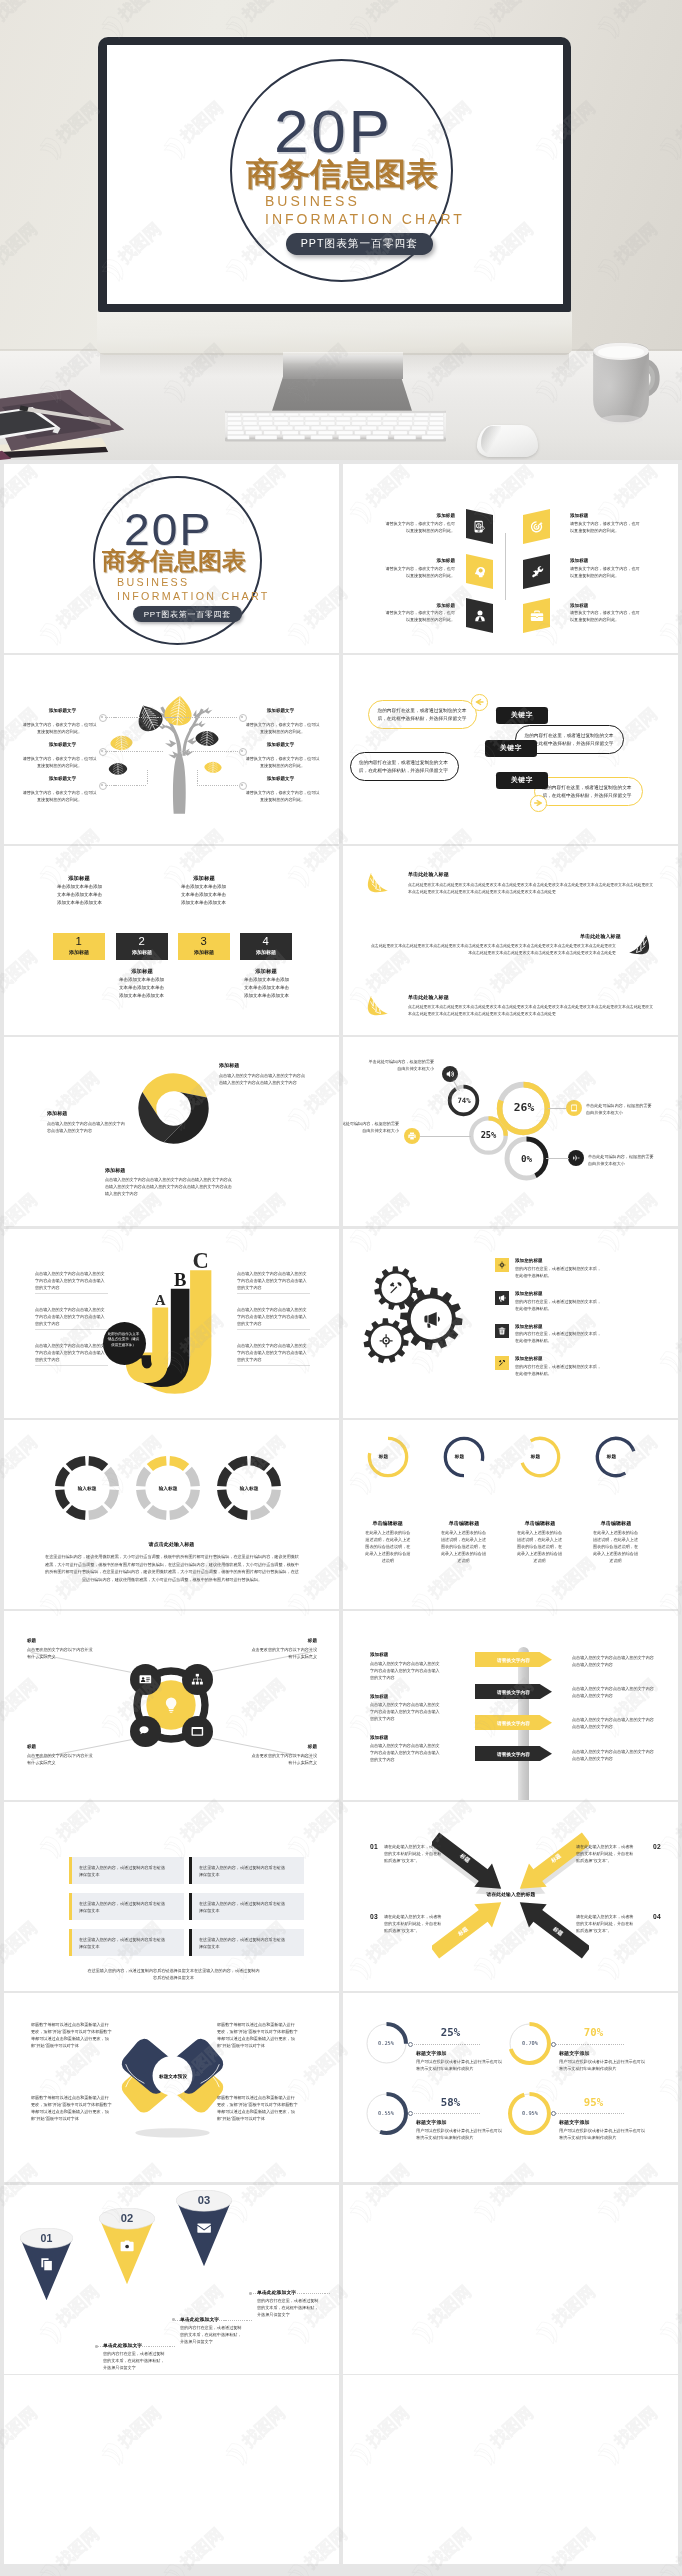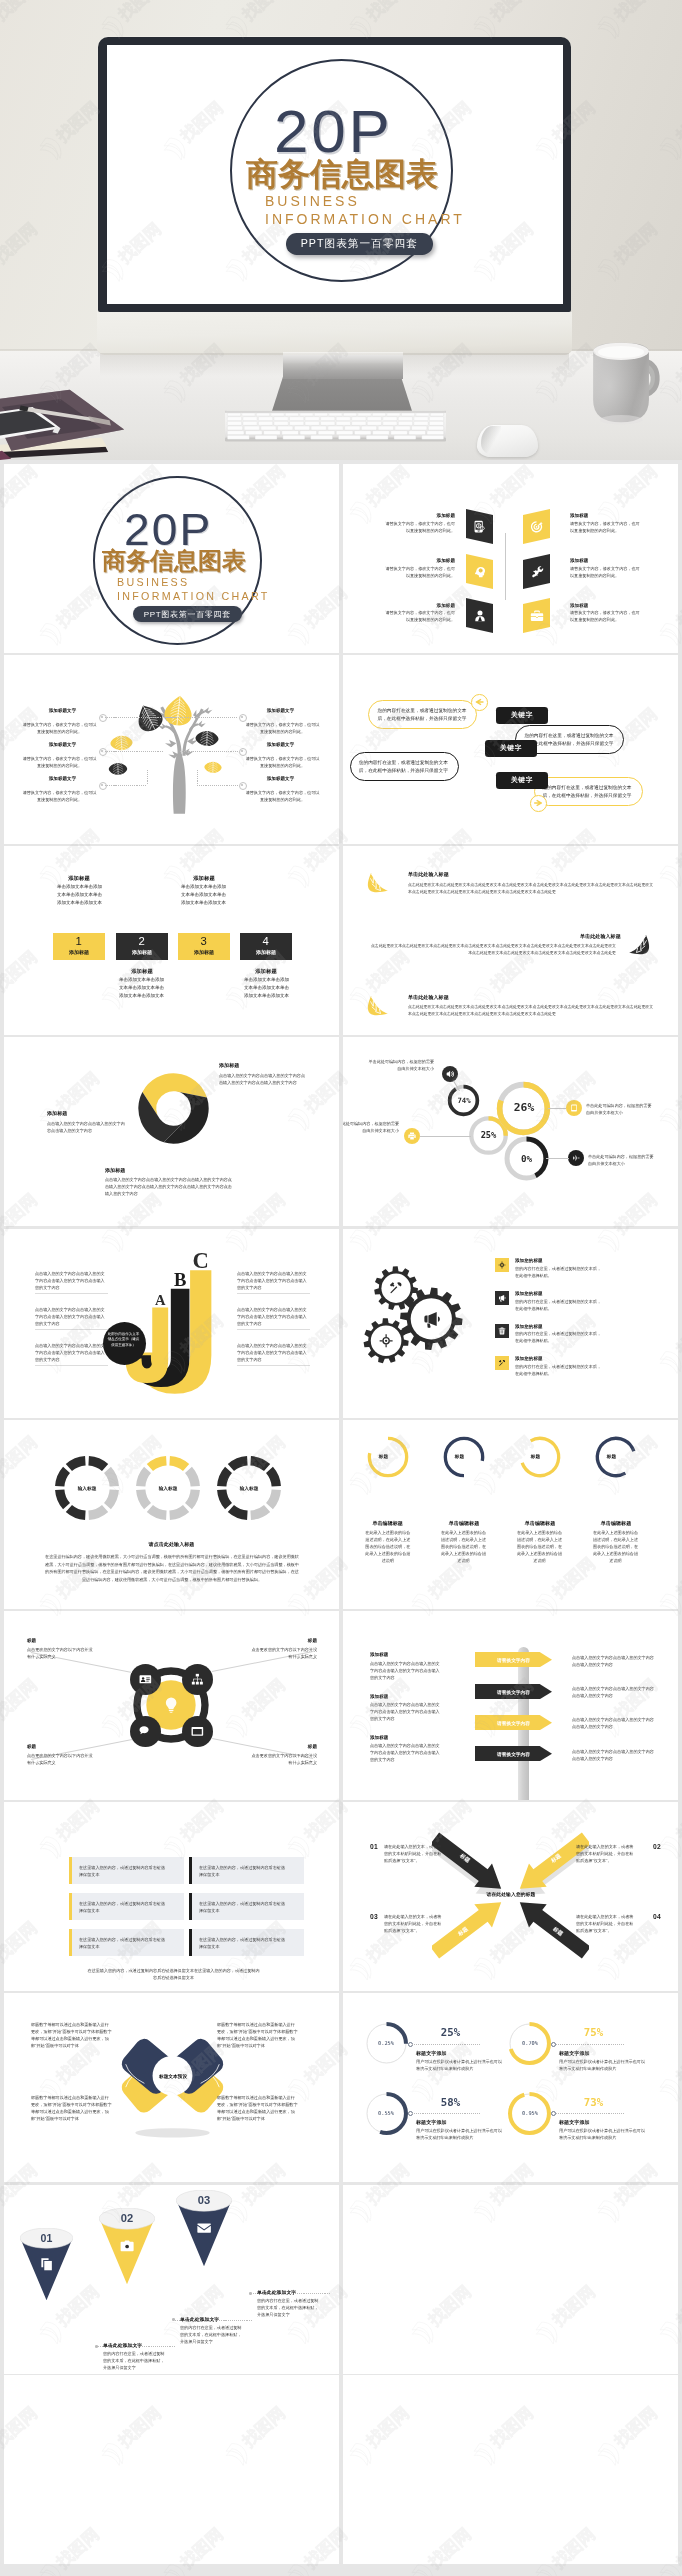--- a/index.html
+++ b/index.html
@@ -921,41 +921,41 @@
         <div class="ab pctlbl" style="left:82px;top:33px;width:51px;font-size:10.7px;color:#3a4760">25%</div>
         <div class="tt" style="left:73px;top:57px;font-size:5px">标题文字添加</div>
         <div class="tb" style="left:73px;top:65px;width:87px">用户可以在投影仪或者计算机上进行演示也可以将演示文稿打印出来制作成胶片</div>
         <svg width="47" height="47" viewBox="0 0 70 70" style="position:absolute;left:163px;top:27px">
           <circle cx="35" cy="35" r="29" fill="none" stroke="#dedede" stroke-width="1.4"></circle>
           <circle cx="35" cy="35" r="29" fill="none" stroke="#f6d04d" stroke-width="6" stroke-dasharray="127.5 182.2" transform="rotate(-90 35 35)"></circle>
         </svg>
         <div class="ab pctlbl" style="left:167px;top:47px;width:40px;font-size:5.3px;font-weight:400;color:#3a4760">0.70%</div>
         <div class="ab" style="left:208px;top:49px;width:3.3px;height:3.3px;border:0.8px solid #6a7487;border-radius:50%;background:#fff"></div>
         <div class="ab dotline" style="left:213px;top:51px;width:69px"></div>
-        <div class="ab pctlbl" style="left:225px;top:33px;width:51px;font-size:10.7px;color:#f6d04d">75%</div>
+        <div class="ab pctlbl" style="left:225px;top:33px;width:51px;font-size:10.7px;color:#f6d04d">70%</div>
         <div class="tt" style="left:216px;top:57px;font-size:5px">标题文字添加</div>
         <div class="tb" style="left:216px;top:65px;width:87px">用户可以在投影仪或者计算机上进行演示也可以将演示文稿打印出来制作成胶片</div>
         <svg width="47" height="47" viewBox="0 0 70 70" style="position:absolute;left:20px;top:97px">
           <circle cx="35" cy="35" r="29" fill="none" stroke="#dedede" stroke-width="1.4"></circle>
           <circle cx="35" cy="35" r="29" fill="none" stroke="#3a4760" stroke-width="6" stroke-dasharray="100.2 182.2" transform="rotate(-90 35 35)"></circle>
         </svg>
         <div class="ab pctlbl" style="left:23px;top:117px;width:40px;font-size:5.3px;font-weight:400;color:#3a4760">0.55%</div>
         <div class="ab" style="left:65px;top:118px;width:3.3px;height:3.3px;border:0.8px solid #6a7487;border-radius:50%;background:#fff"></div>
         <div class="ab dotline" style="left:69px;top:120px;width:69px"></div>
         <div class="ab pctlbl" style="left:82px;top:103px;width:51px;font-size:10.7px;color:#3a4760">58%</div>
         <div class="tt" style="left:73px;top:126px;font-size:5px">标题文字添加</div>
         <div class="tb" style="left:73px;top:134px;width:87px">用户可以在投影仪或者计算机上进行演示也可以将演示文稿打印出来制作成胶片</div>
         <svg width="47" height="47" viewBox="0 0 70 70" style="position:absolute;left:163px;top:97px">
           <circle cx="35" cy="35" r="29" fill="none" stroke="#dedede" stroke-width="1.4"></circle>
           <circle cx="35" cy="35" r="29" fill="none" stroke="#f6d04d" stroke-width="6" stroke-dasharray="173.1 182.2" transform="rotate(-90 35 35)"></circle>
         </svg>
         <div class="ab pctlbl" style="left:167px;top:117px;width:40px;font-size:5.3px;font-weight:400;color:#3a4760">0.95%</div>
         <div class="ab" style="left:208px;top:118px;width:3.3px;height:3.3px;border:0.8px solid #6a7487;border-radius:50%;background:#fff"></div>
         <div class="ab dotline" style="left:213px;top:120px;width:69px"></div>
-        <div class="ab pctlbl" style="left:225px;top:103px;width:51px;font-size:10.7px;color:#f6d04d">73%</div>
+        <div class="ab pctlbl" style="left:225px;top:103px;width:51px;font-size:10.7px;color:#f6d04d">95%</div>
         <div class="tt" style="left:216px;top:126px;font-size:5px">标题文字添加</div>
         <div class="tb" style="left:216px;top:134px;width:87px">用户可以在投影仪或者计算机上进行演示也可以将演示文稿打印出来制作成胶片</div>
       </div>
 <div class="slide" id="s19" style="left: 4px; top: 1725px;">
         <svg width="53" height="73" viewBox="0 0 80 110" style="position:absolute;left:16px;top:43px;font-size:10px">
       <path d="M0.5 15.2 A40 15.2 0 0 0 79.5 15.2 L40 109 Z" fill="#333f5c"></path>
       <ellipse cx="40" cy="15.2" rx="40" ry="15.2" fill="#f3f3f3"></ellipse>
       <ellipse cx="40" cy="15.2" rx="40" ry="15.2" fill="none" stroke="#dcdcdc" stroke-width="0.8"></ellipse>
       <text x="40" y="20.8" text-anchor="middle" font-size="16" font-weight="700" fill="#3a4760" font-family="'Liberation Sans',sans-serif">01</text>
       <g fill="#ffffff" transform="translate(29.6,44) scale(0.88)">

